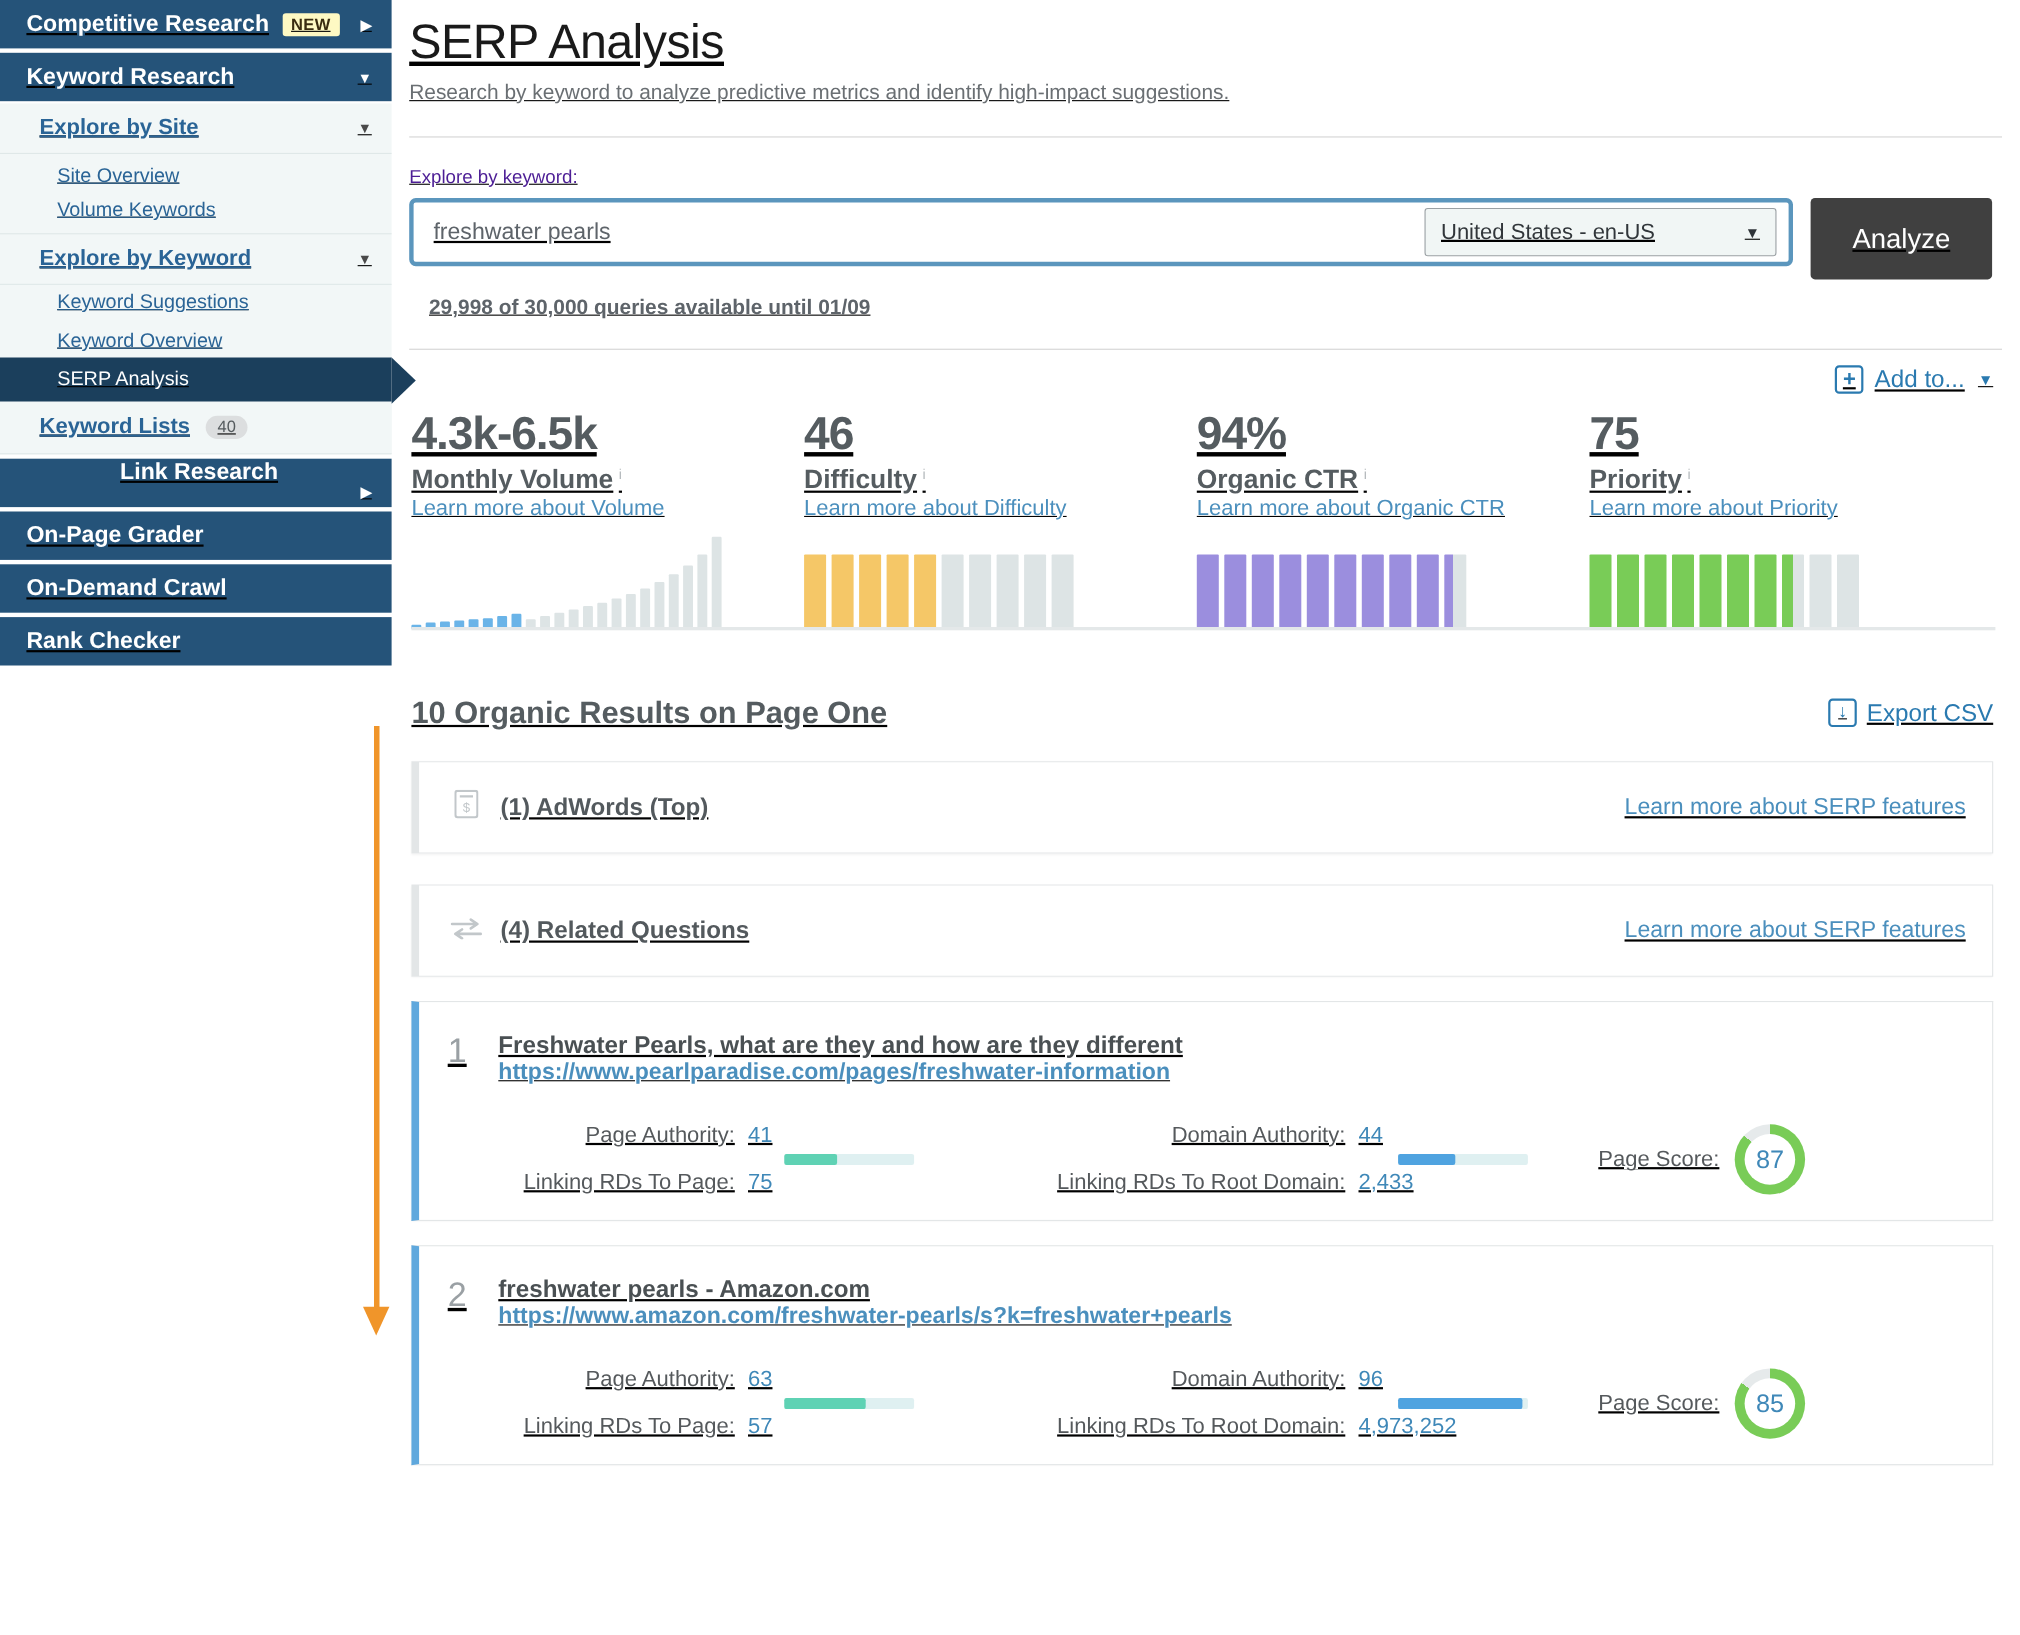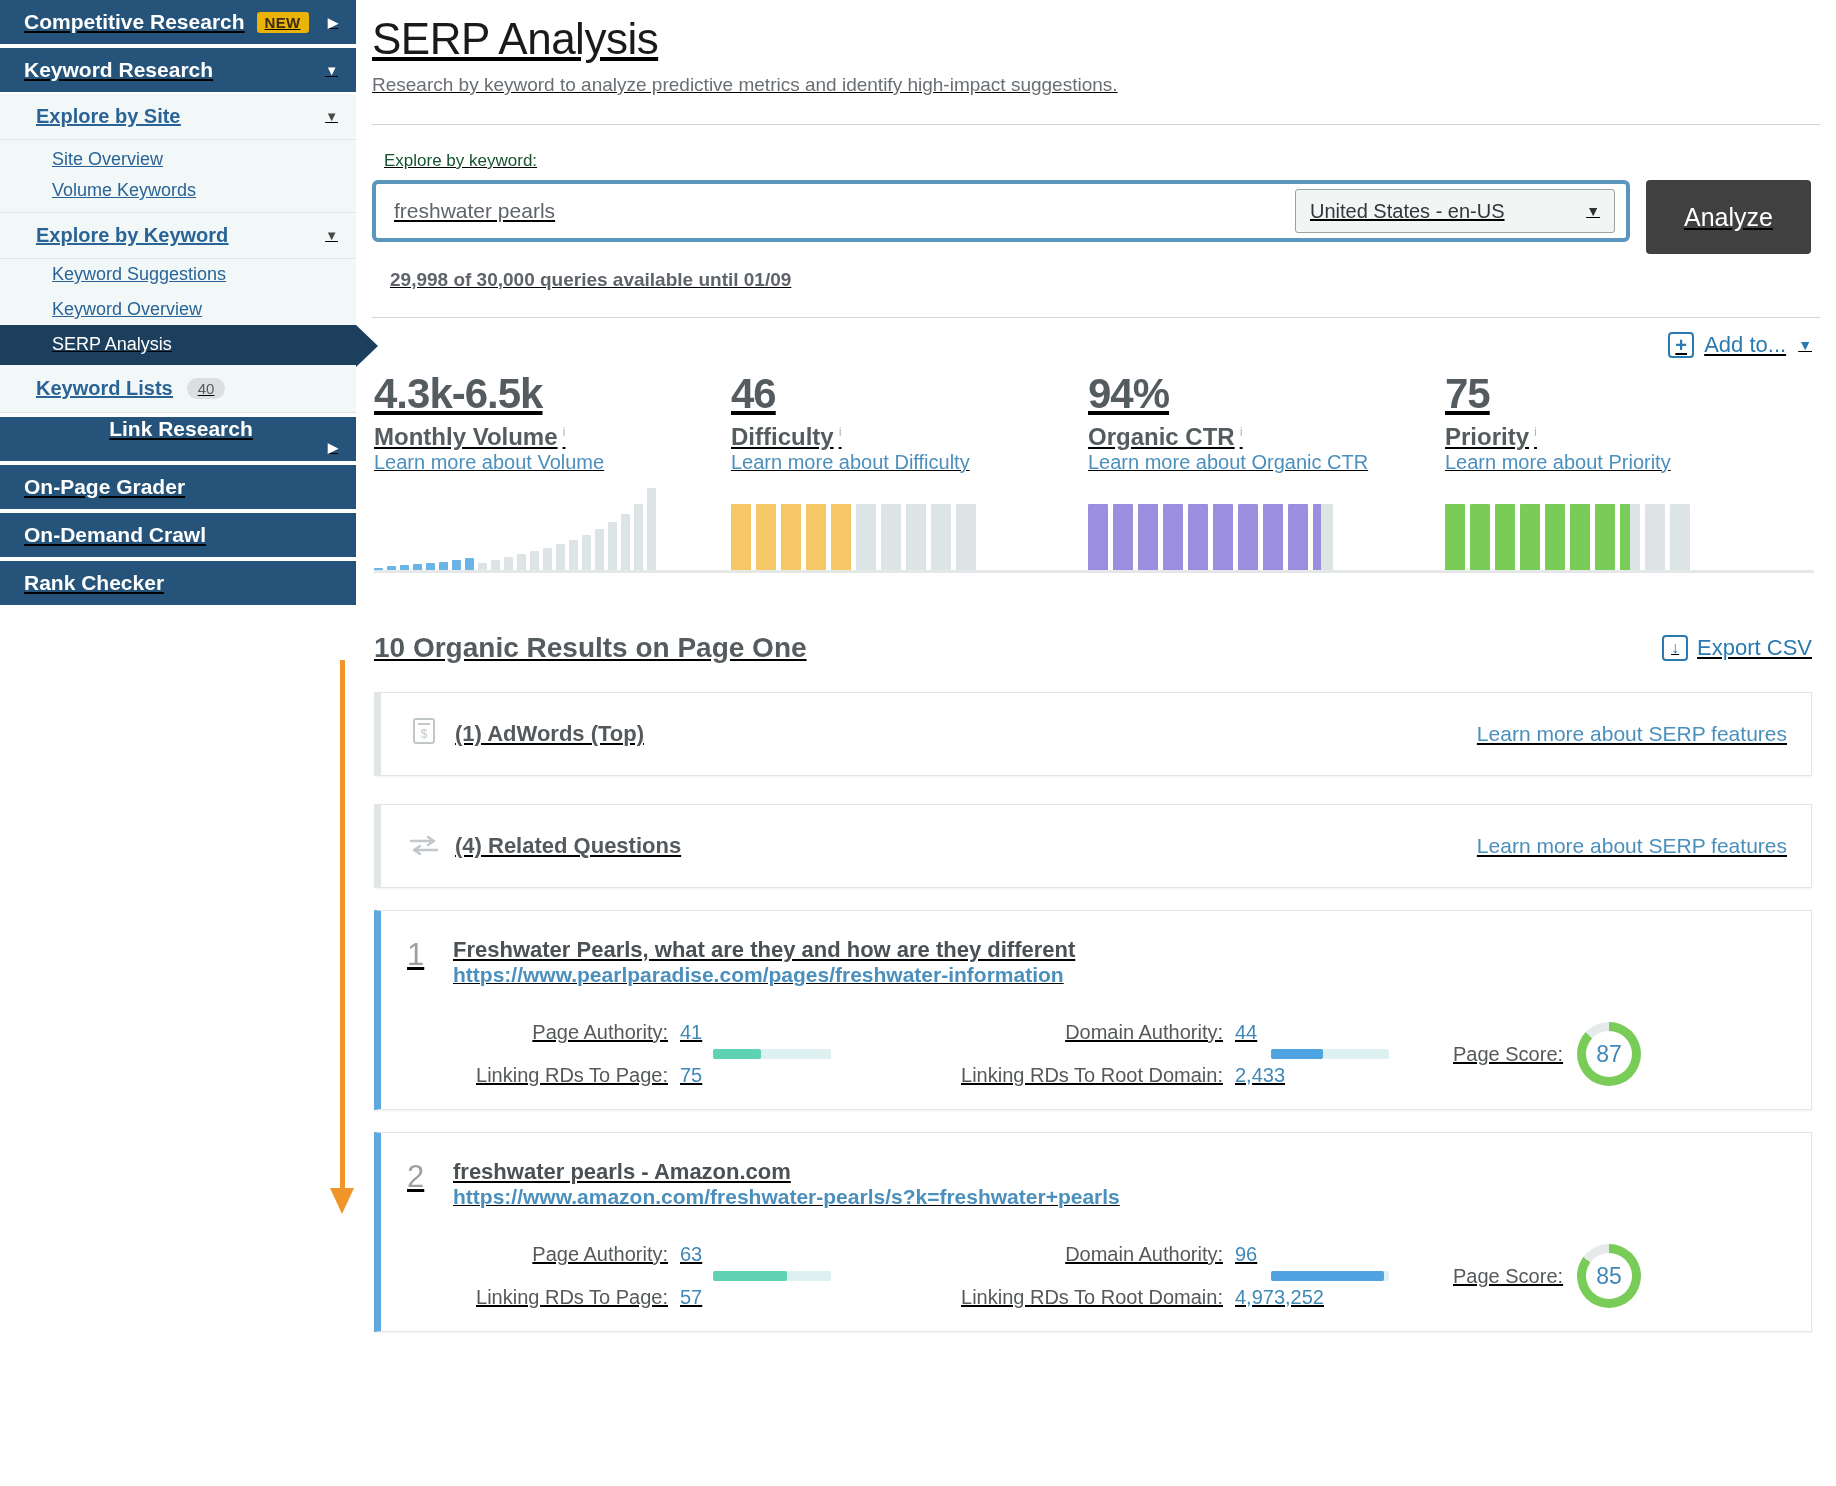--- a/index.html
+++ b/index.html
@@ -15,21 +15,21 @@
   .sidebar { width: 356px; flex: 0 0 356px; position: relative; background: #ffffff; }
   .nav-top {
     background: #255379; color: #ffffff;
     font-size: 21px; font-weight: bold;
     height: 44px; display: flex; align-items: center;
     padding: 0 18px 0 24px; margin-bottom: 4px;
     position: relative;
   }
   .nav-top.sub { margin-bottom: 2px; }
   .badge-new {
-    background: #eab308; color: #3a2c10;
+    background: #fef9c3; color: #3a2c10;
     font-size: 15px; font-weight: bold;
     border-radius: 3px; padding: 2px 8px; margin-left: 12px;
     letter-spacing: .3px;
   }
   .caret-right { margin-left: auto; font-size: 13px; line-height: 1; }
   .caret-down { margin-left: auto; font-size: 13px; line-height: 1; }
 
   .subpanel { background: #f2f7f7; border-bottom: 1px solid #dbe5e5; }
   .group-head {
     display: flex; align-items: center;
@@ -82,21 +82,21 @@
     border-top: 26px solid #f0952a;
   }
 
   
   .main { flex: 1; position: relative; padding: 0 0 0 0; }
   .page-title { font-size: 44px; font-weight: normal; color: #1a1a1a; padding: 14px 0 0 16px; letter-spacing: -.5px;}
   .page-sub { font-size: 19px; color: #6a6f73; padding: 10px 0 0 16px; }
   .rule { height: 1px; background: #d4d4d4; margin: 28px 16px 0 16px; }
 
   .search-wrap { padding: 26px 16px 0 16px; }
-  .search-label { font-size: 17px; color: #14532d; margin-bottom: 9px; margin-left: 12px;}
+  .search-label { font-size: 17px; color: #4c1d95; margin-bottom: 9px; margin-left: 0;}
   .search-row { display: flex; align-items: flex-start; }
   .search-box {
     flex: 0 0 1258px; height: 62px;
     border: 4px solid #5b96bd; border-radius: 6px;
     background: #fff; display: flex; align-items: center;
     padding: 0 8px 0 0;
   }
   .search-input {
     flex: 1; border: none; outline: none; background: transparent;
     font-size: 21px; color: #5e646a; padding-left: 18px;

